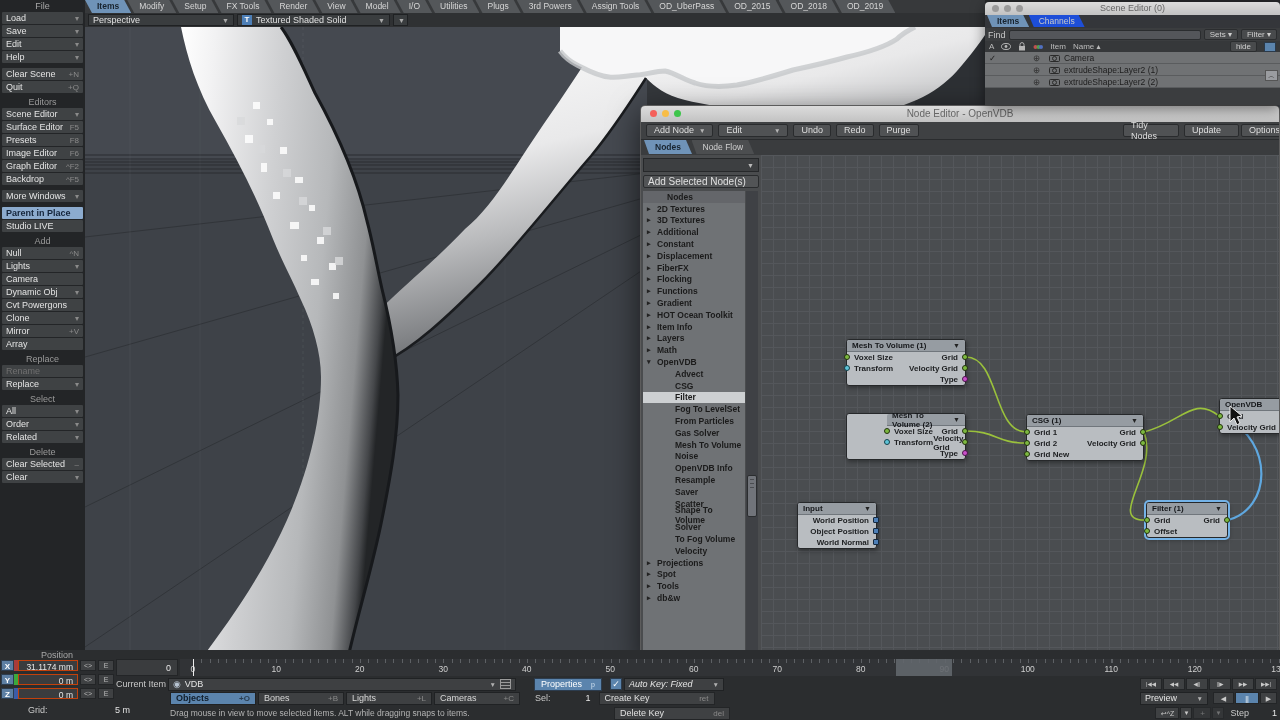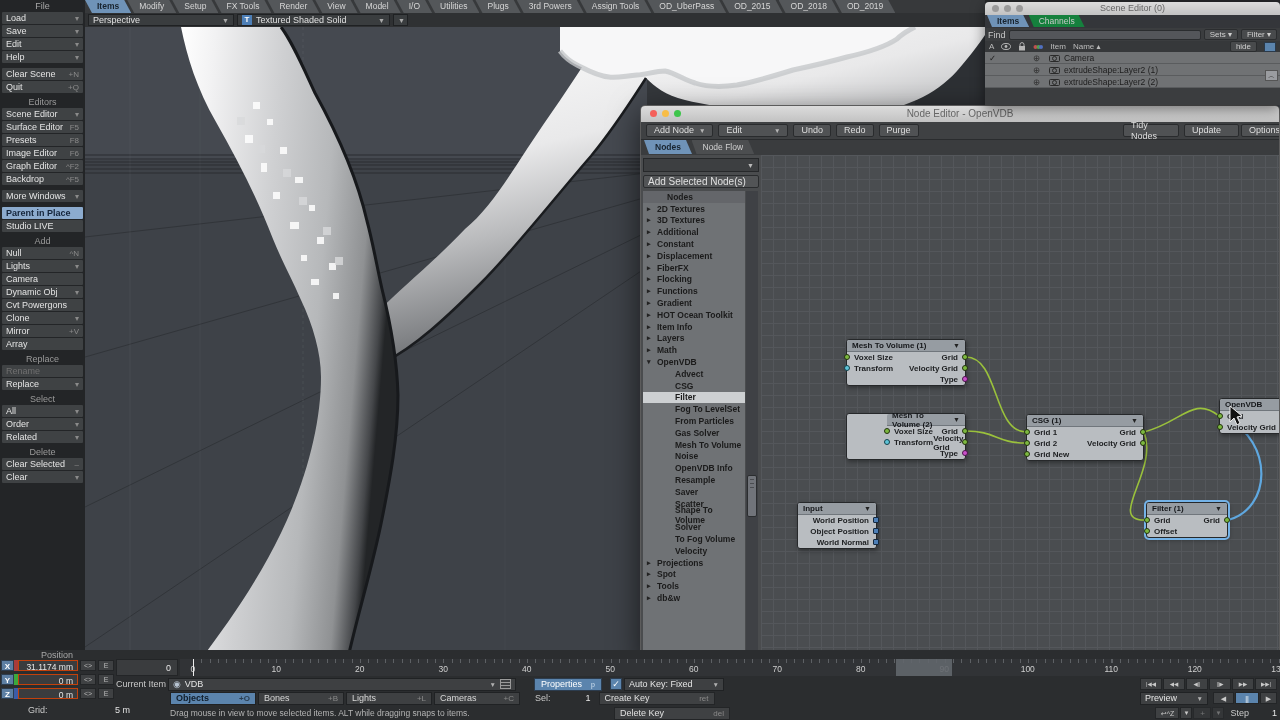--- a/index.html
+++ b/index.html
@@ -38,21 +38,21 @@
 
   
   #scenewin { left:985px; top:2px; width:295px; height:103px; z-index:10;
     box-shadow:0 4px 14px rgba(0,0,0,.5); border-radius:4px 4px 0 0; overflow:hidden; }
   .mactitle { height:13px; background:linear-gradient(#dcdcdc,#c2c2c2); position:relative;
     text-align:center; color:#666; line-height:13px; font-size:9px; }
   .dots { position:absolute; left:7px; top:3px; display:flex; gap:5px; }
   .dot { width:7px; height:7px; border-radius:50%; background:#9a9a9a; }
   .dot.r { background:#f4605a; } .dot.y { background:#f8bd46; } .dot.g { background:#3ec54b; }
   #scenebody { background:#3b3d3f; height:90px; position:relative; }
-  .setab { display:inline-block; height:12px; line-height:12px; padding:0 10px; background:#15803d;
+  .setab { display:inline-block; height:12px; line-height:12px; padding:0 10px; background:#1d4ed8;
     color:#c9c9c9; font-size:8.5px; clip-path:polygon(0 0, calc(100% - 6px) 0, 100% 100%, 5px 100%);
     margin-right:-3px; }
   .setab.active { background:#6f93b8; color:#18242f; font-weight:bold; }
   .findrow { display:flex; align-items:center; height:13px; padding:0 3px; gap:3px; }
   .findrow .lbl { color:#c8c8c8; }
   .findinput { flex:1; height:10px; background:#54565a; border:1px solid #2b2d2f; border-radius:2px; }
   .sbtn { background:#484a4c; border:1px solid #2b2d2f; border-radius:2px; color:#d0d0d0;
     font-size:8px; height:11px; line-height:10px; padding:0 5px; }
   .sehdr { height:11px; background:#36383a; color:#bcbcbc; font-size:8px; display:flex;
     align-items:center; padding:0 4px; gap:7px; }
@@ -1049,21 +1049,21 @@
           <rect x="0.5" y="0.5" width="10" height="9" fill="none" stroke="#9a9a9a"></rect>
           <line x1="0.5" y1="3.5" x2="10.5" y2="3.5" stroke="#9a9a9a"></line>
           <line x1="0.5" y1="6.5" x2="10.5" y2="6.5" stroke="#9a9a9a"></line>
         </svg>
     </div>
     <div class="propbtn" style="margin-left:18px;">
       <span>Properties</span>
       <span class="sc">p</span>
     </div>
     <div class="chkbox" style="margin-left:8px;"><span>✓</span></div>
-    <div class="dd" style="width:100px; margin-left:2px;">
+    <div class="dd" style="width:100px; margin-left:2px;font-style:italic;">
       <span>Auto Key: Fixed</span>
       <span class="chev">▼</span>
     </div>
     <div style="position:absolute; right:3px; display:flex;">
 
     <div class="tpbtn"><span>|◀◀</span></div>
         <div class="tpbtn"><span>◀◀</span></div>
         <div class="tpbtn"><span>◀||</span></div>
         <div class="tpbtn"><span>||▶</span></div>
         <div class="tpbtn"><span>▶▶</span></div>

